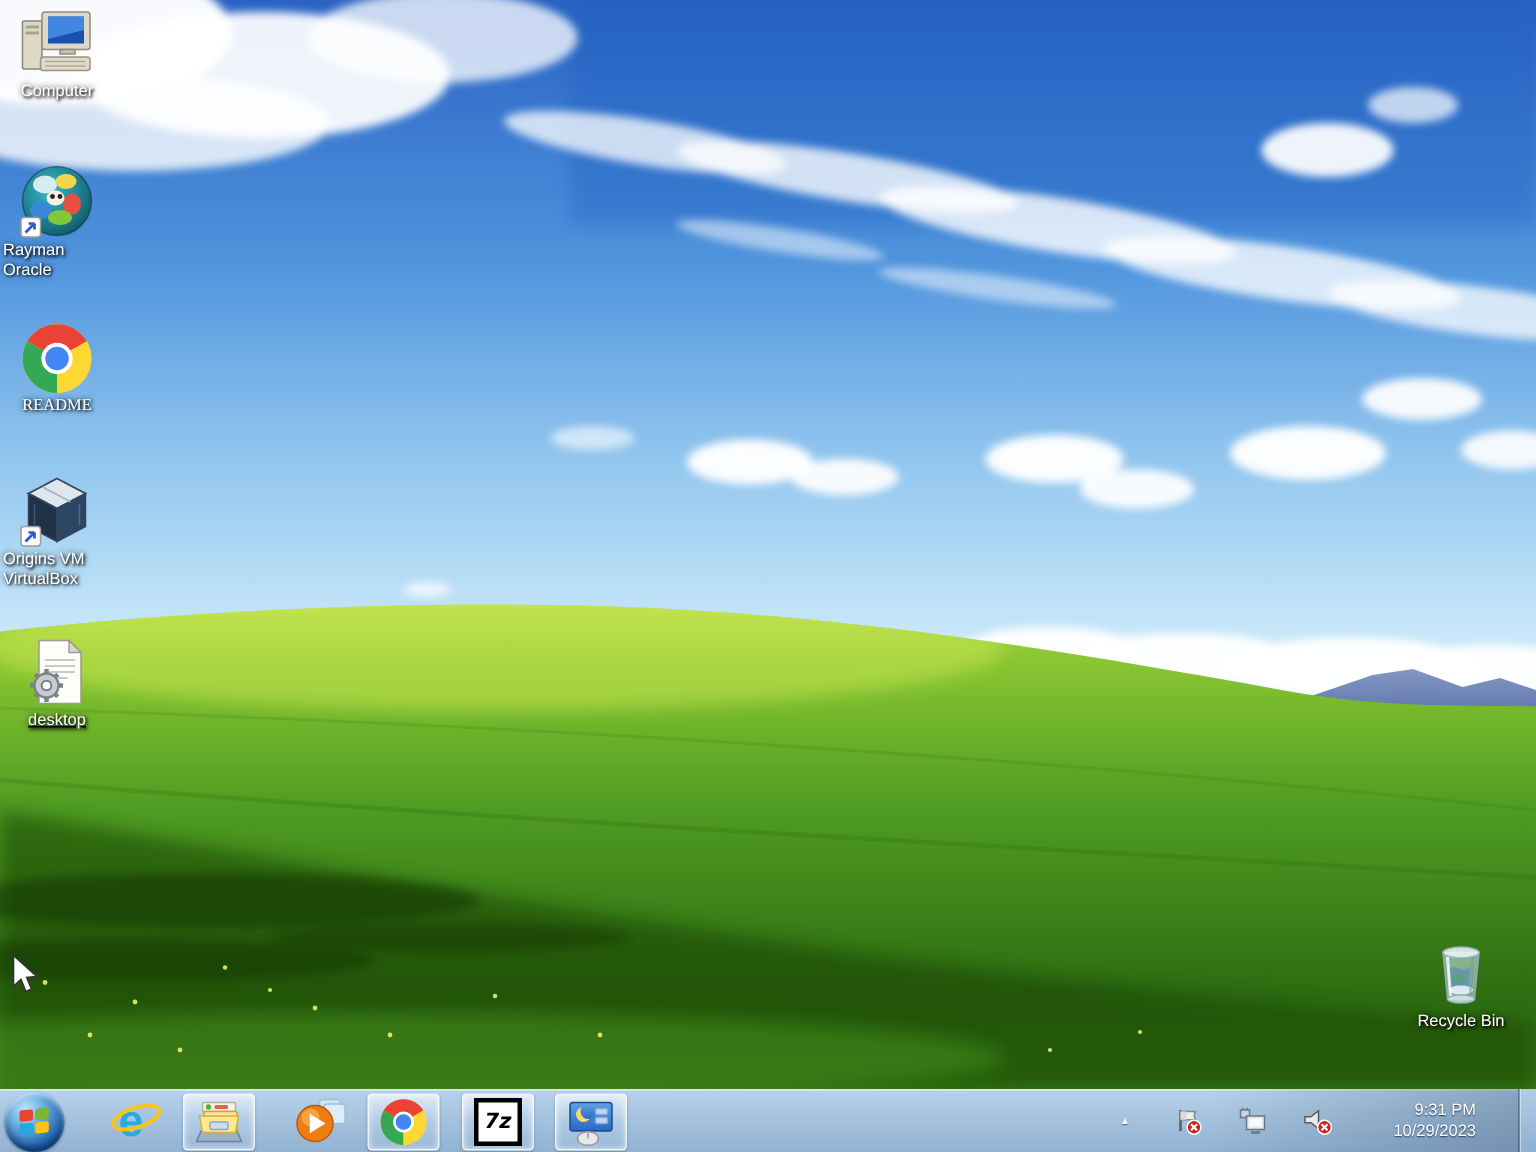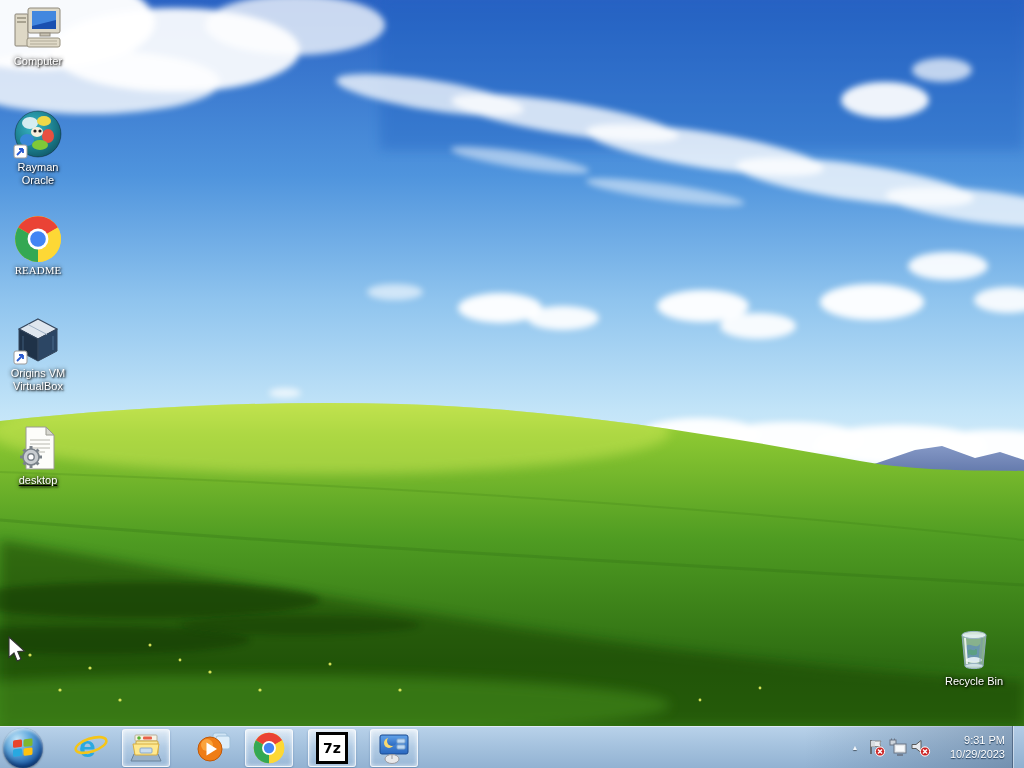--- a/index.html
+++ b/index.html
@@ -10,21 +10,21 @@
   }
   
   .wallpaper{position:absolute;left:0;top:0;width:1024px;height:726px;}
   
   .desk-icon{
     position:absolute;width:76px;display:flex;flex-direction:column;
     align-items:center;gap:1px;cursor:default;
   }
   .desk-icon .ic{height:50px;display:flex;align-items:flex-end;justify-content:center;}
   .desk-icon .lbl{
-    font-size:11px;line-height:13px;color:#fff;text-align:center;
+    font-size:11px;line-height:13px;color:#fff;
     text-shadow:1px 1px 2px #000, 0 0 4px rgba(0,0,0,.85);
     max-width:72px;word-wrap:break-word;
   }
   
   .taskbar{
     position:absolute;left:0;top:726px;width:1024px;height:42px;
     background:linear-gradient(#b9d2ea 0%, #a6c3df 45%, #92b2d2 100%);
     box-shadow:inset 0 1px 0 rgba(255,255,255,.55);
   }
   .tray-shade{
@@ -41,21 +41,21 @@
   .tb-plain{
     position:absolute;top:4px;width:42px;height:34px;
     display:flex;align-items:center;justify-content:center;
   }
   .start-orb{
     position:absolute;left:3px;top:2px;width:40px;height:40px;border-radius:50%;
     background:radial-gradient(circle at 35% 28%, #bfe2f7 0%, #5fa8dd 35%, #1f5ea8 70%, #0a3466 100%);
     box-shadow:inset 0 2px 3px rgba(255,255,255,.6), inset 0 -3px 5px rgba(0,20,60,.55), 0 1px 2px rgba(0,0,0,.4);
     display:flex;align-items:center;justify-content:center;cursor:pointer;
   }
-  .tray{position:absolute;right:0;top:0;height:100%;display:flex;align-items:center;}
+  .tray{position:absolute;right:0;top:0;height:100%;display:flex;align-items:center;gap:21px;}
   .tray-arrow{
     width:16px;height:16px;color:#f2f6fa;font-size:7px;display:flex;align-items:center;
     justify-content:center;text-shadow:0 1px 1px rgba(0,0,0,.5);margin-right:2px;cursor:pointer;
   }
   .tray-ic{width:22px;height:20px;display:flex;align-items:center;justify-content:center;cursor:pointer;}
   .clock{
     width:74px;text-align:right;padding-right:4px;color:#fff;font-size:11px;line-height:14px;
     text-shadow:0 1px 1px rgba(0,30,60,.8);cursor:default;
   }
   .show-desktop{
@@ -324,21 +324,21 @@
     <svg width="32" height="32" viewBox="0 0 46 46">
       <circle cx="23" cy="23" r="22" fill="#fdd835"></circle>
       <path d="M4,12 A22,22 0 0 1 42,12 L23,23 Z" fill="#ea4335"></path>
       <path d="M23,45 A22,22 0 0 1 4,12 L23,23 Z" fill="#34a853"></path>
       <path d="M42,12 A22,22 0 0 1 23,45 L23,23 Z" fill="#fdd835"></path>
       <circle cx="23" cy="23" r="10" fill="#fff"></circle>
       <circle cx="23" cy="23" r="7.5" fill="#4285f4"></circle>
     </svg>
   </div>
 
-  <div class="tb-btn" style="left:308px;">
+  <div class="tb-btn" style="left:308px;font-style:italic;">
     <div style="width:26px;height:26px;background:#fff;border:3px solid #000;display:flex;align-items:center;justify-content:center;">
       <span style="font-weight:bold;font-size:14px;color:#000;font-family:'DejaVu Sans',sans-serif;">7z</span>
     </div>
   </div>
 
   <div class="tb-btn" style="left:370px;">
     <svg width="34" height="32" viewBox="0 0 34 32">
       <defs>
           <linearGradient id="dsp" x1="0" y1="0" x2="0" y2="1">
         <stop offset="0" stop-color="#5fa0e8"></stop>

